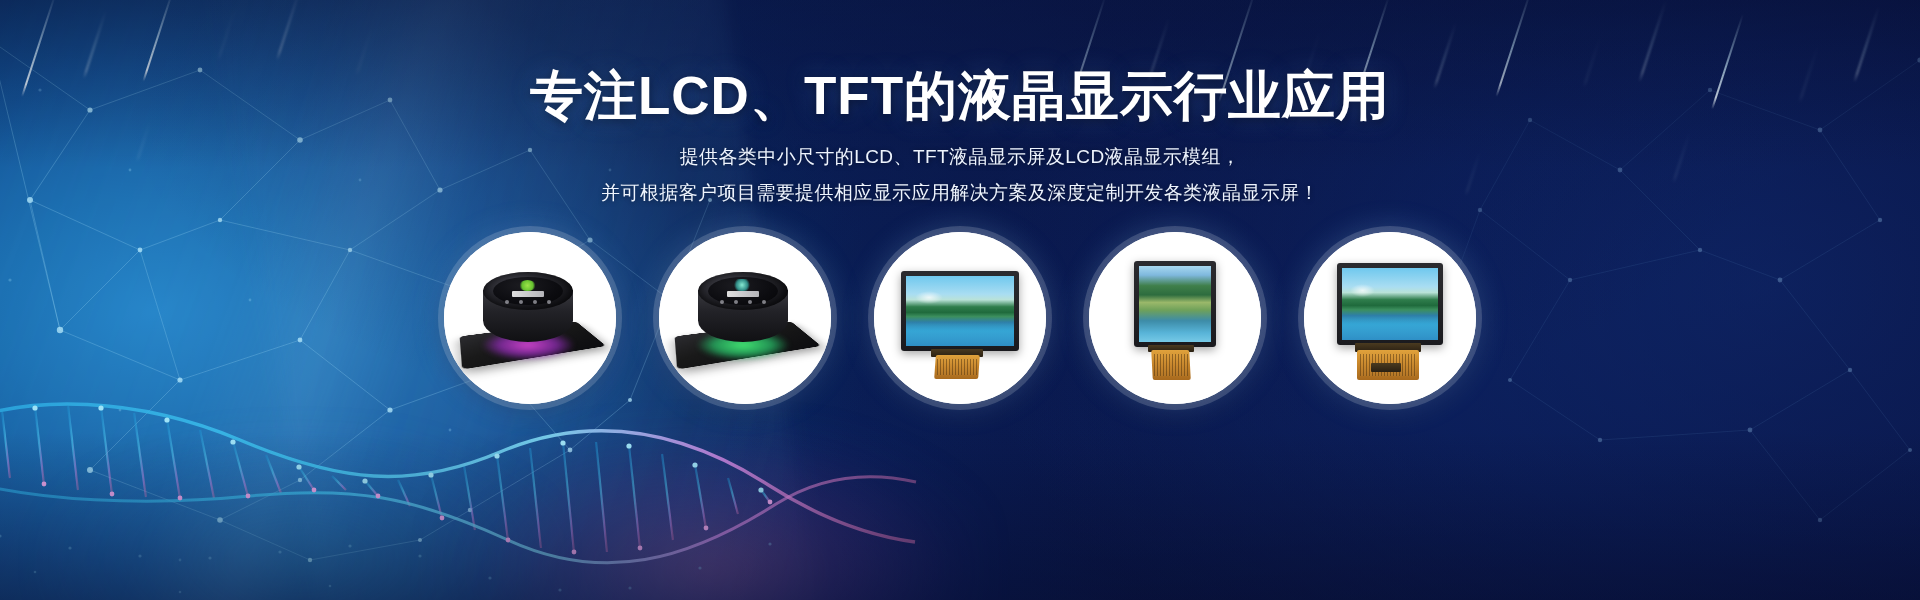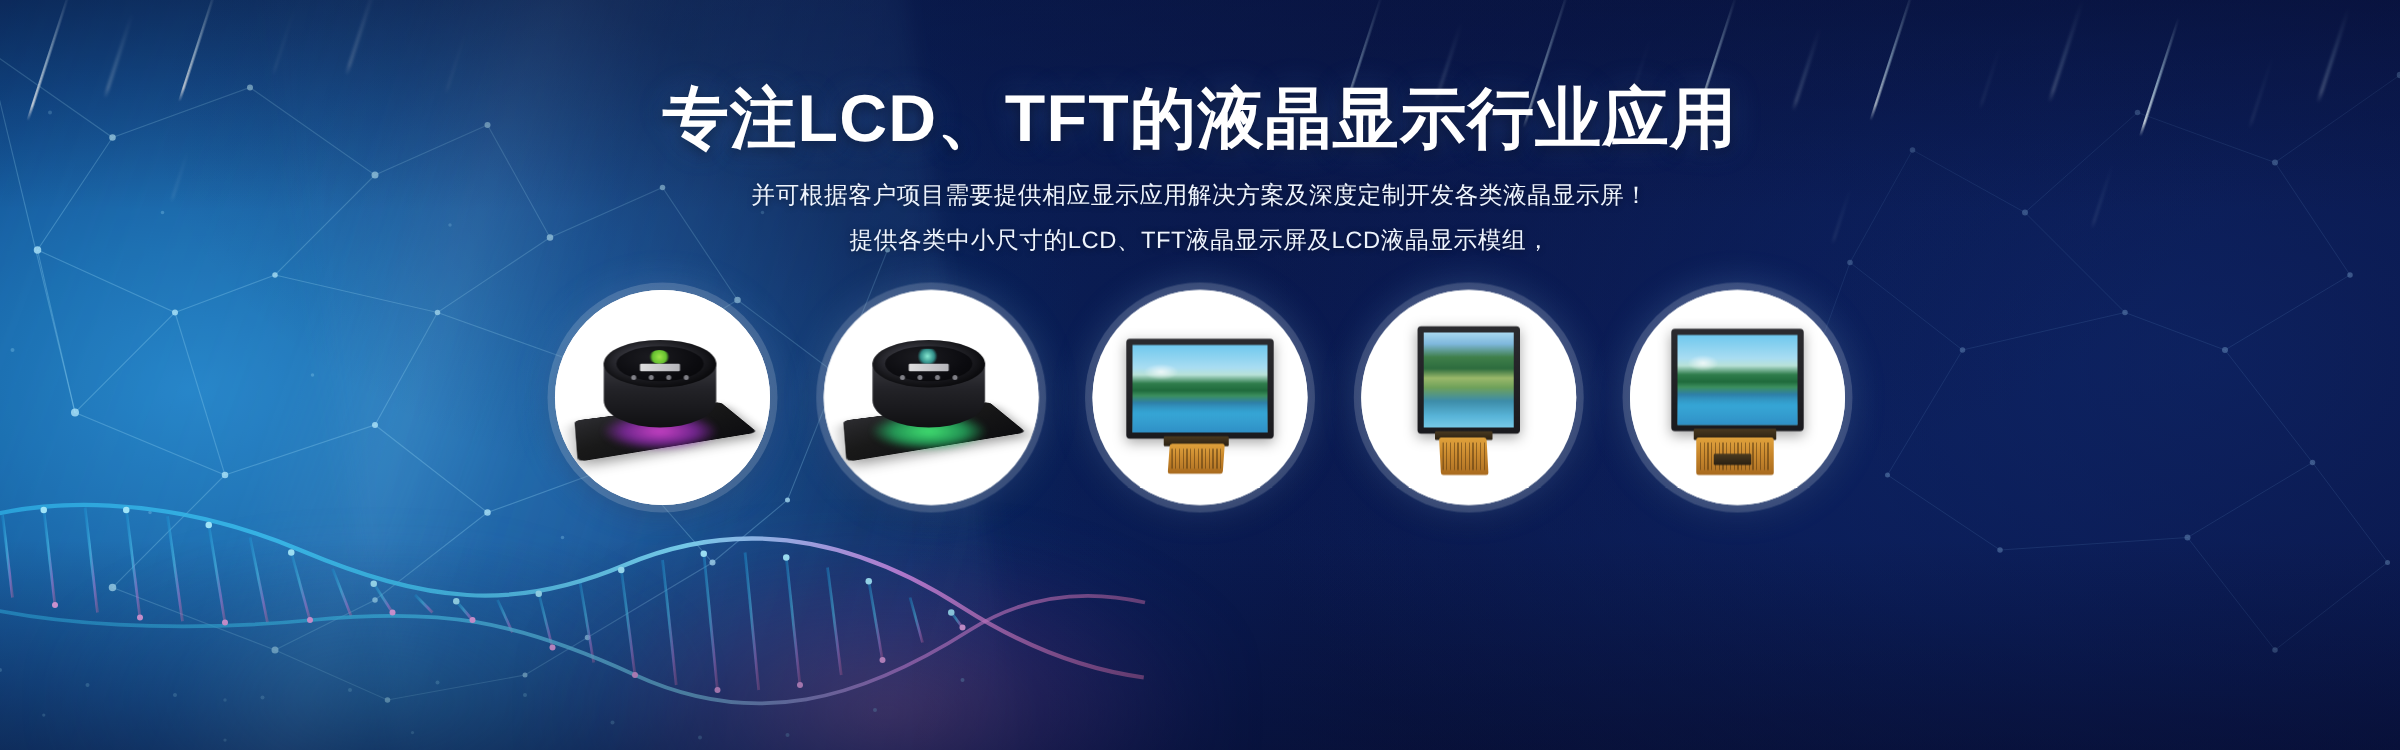--- a/index.html
+++ b/index.html
@@ -484,22 +484,22 @@
         <circle cx="700" cy="318" r="1.3"></circle>
       </g>
     </svg>
   </div>
 
   <div class="bg-vignette"></div>
 
   <div class="content">
     <div class="headline">专注LCD、TFT的液晶显示行业应用</div>
     <div class="subtitle">
+      <div>提供各类中小尺寸的LCD、TFT液晶显示屏及LCD液晶显示模组，</div>
       <div>并可根据客户项目需要提供相应显示应用解决方案及深度定制开发各类液晶显示屏！</div>
-      <div>提供各类中小尺寸的LCD、TFT液晶显示屏及LCD液晶显示模组，</div>
     </div>
   </div>
 
   <div class="products">
 
     <div class="circle">
       <div class="inner">
         <div class="puck-wrap">
           <div class="puck-plate"></div>
           <div class="puck-ring violet"></div>

